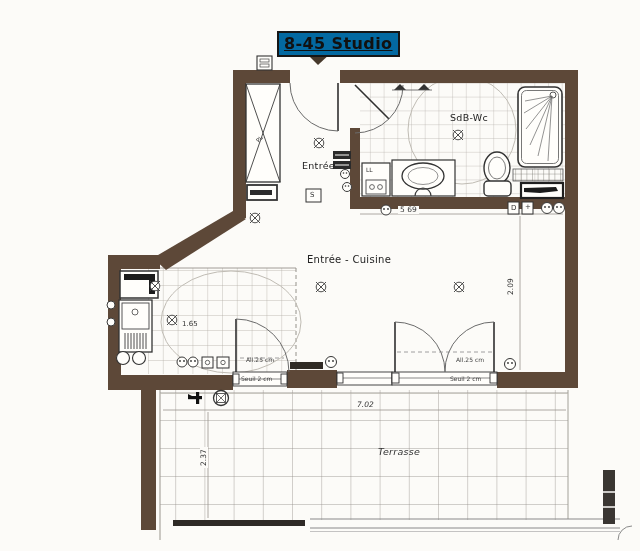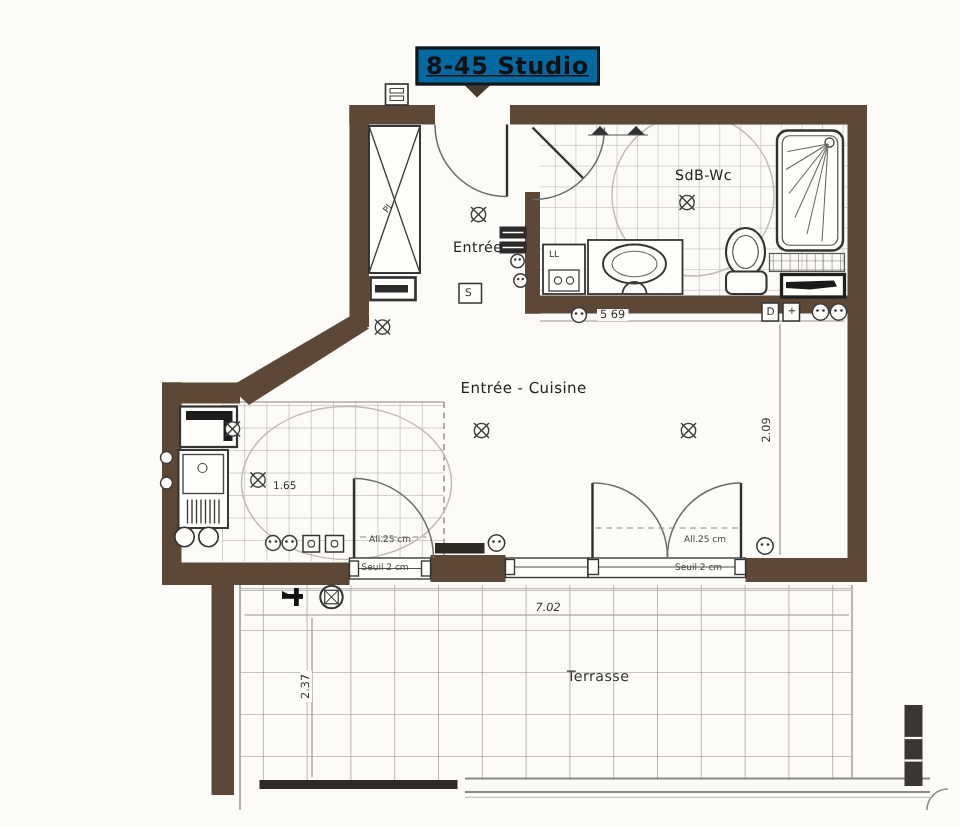--- a/index.html
+++ b/index.html
@@ -345,21 +345,21 @@
   </g>
 
   <polygon points="305,52 332,52 318,65" fill="#46382b"></polygon>
 </svg>
 
   <div class="title-box">8-45 Studio</div>
 
   <div class="lbl room" style="left:302px;top:161px;">Entrée</div>
   <div class="lbl room" style="left:450px;top:113px;text-align:center;">SdB-Wc</div>
   <div class="lbl room" style="left:307px;top:255px;font-size:10px;">Entrée - Cuisine</div>
-  <div class="lbl room" style="left:378px;top:447px;color:#333;">Terrasse</div>
+  <div class="lbl room" style="left:378px;top:447px;color:#333;font-style:italic;">Terrasse</div>
 
   <div class="lbl micro" style="left:256px;top:136px;transform:rotate(-52deg);">PL</div>
   <div class="lbl micro" style="left:366px;top:167px;">LL</div>
   <div class="lbl micro" style="left:310px;top:192px;font-size:7px;">S</div>
   <div class="lbl micro" style="left:511px;top:205px;font-size:7px;">D</div>
   <div class="lbl micro" style="left:525px;top:204px;font-size:7px;">+</div>
 
   <div class="lbl dimtxt" style="left:398px;top:206px;">5 69</div>
   <div class="lbl dimtxt vert" style="left:507px;top:297px;">2.09</div>
   <div class="lbl dimtxt" style="left:146px;top:321px;font-size:7px;background:transparent;margin-left:34px;">1.65</div>

